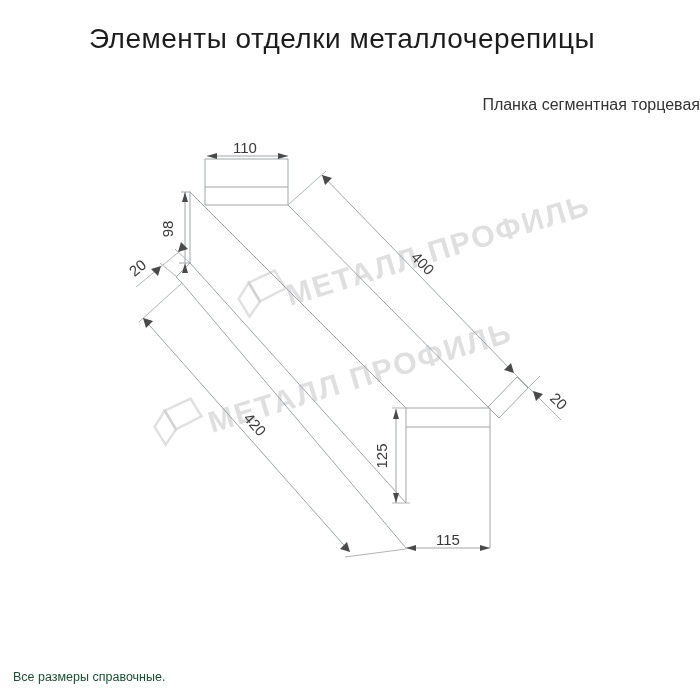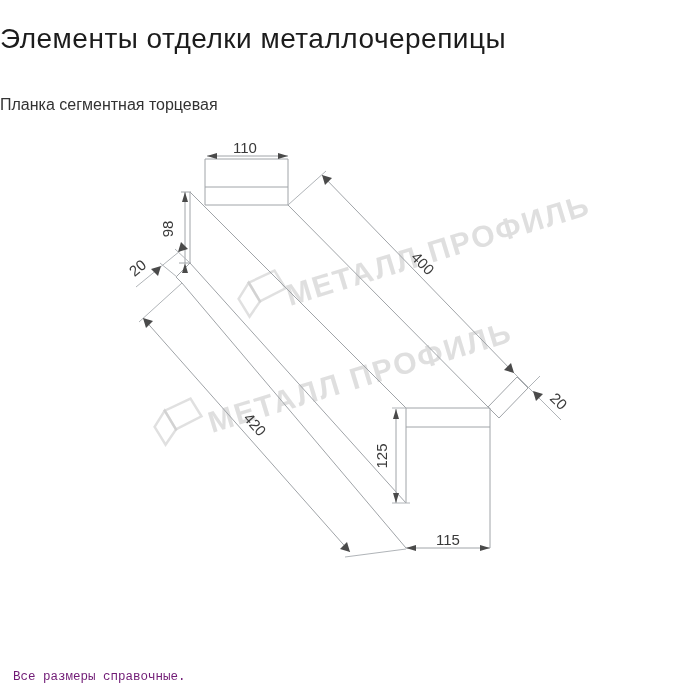--- a/index.html
+++ b/index.html
@@ -1,30 +1,30 @@
 <!DOCTYPE html>
 <html><head>
 <meta charset="utf-8">
 <style>
   html,body{margin:0;padding:0;background:#ffffff;}
   #page{
     position:relative;width:700px;height:700px;background:#ffffff;overflow:hidden;
     font-family:"Liberation Sans", sans-serif;
   }
   .title{
-    position:absolute;top:24px;left:0;width:684px;text-align:left;
+    position:absolute;top:24px;left:0;width:684px;text-align:center;
     font-size:28px;line-height:30px;color:#1c1c1c;letter-spacing:0.5px;
   }
   .subtitle{
-    position:absolute;top:96px;left:0;width:700px;text-align:left;
+    position:absolute;top:96px;left:0;width:700px;text-align:right;
     font-size:16px;line-height:17px;color:#333333;
   }
   .footer{
     position:absolute;left:13px;bottom:14px;
-    font-size:12.5px;line-height:17px;color:#701a75;font-family:Liberation Mono, monospace;
+    font-size:12.5px;line-height:17px;color:#14532d;
   }
   svg text.dim{
     font-family:"Liberation Sans", sans-serif;
     font-size:15px;fill:#3a3a3a;
   }
   svg text.wm{
     font-family:"Liberation Sans", sans-serif;
     font-size:30px;font-weight:bold;letter-spacing:2px;
     fill:#c6c6c6;opacity:0.55;
   }

